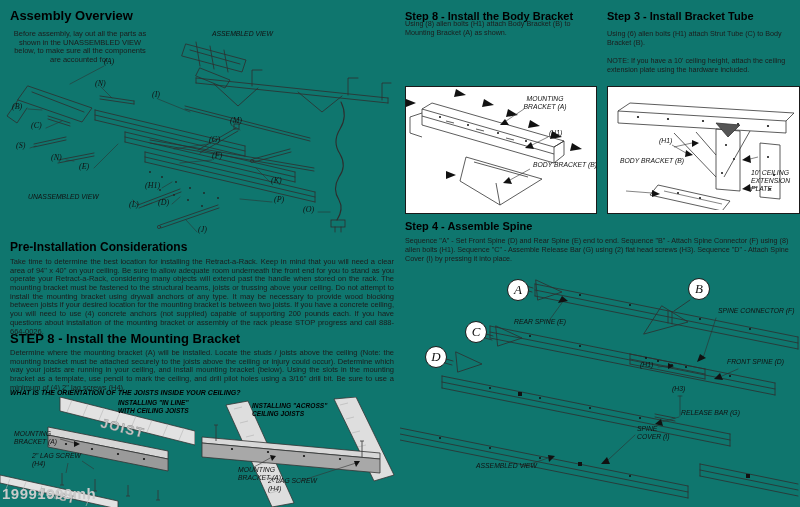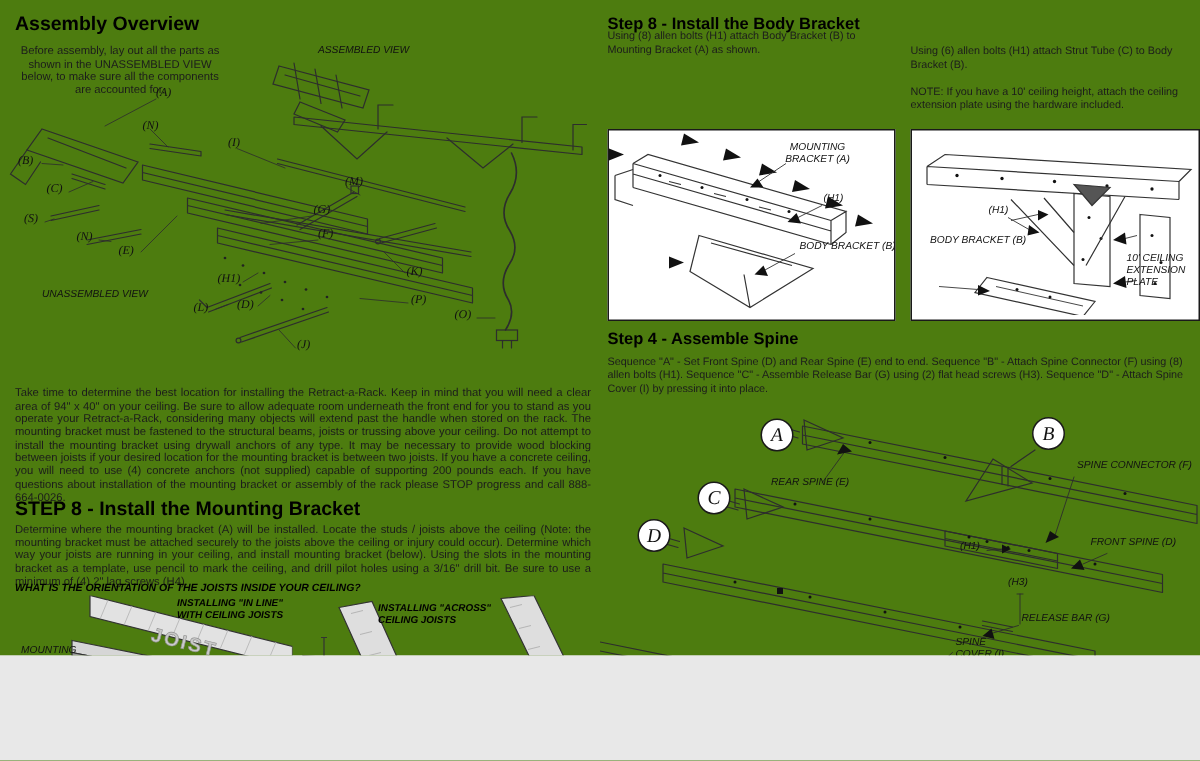--- a/index.html
+++ b/index.html
@@ -1,16 +1,16 @@
 <!DOCTYPE html>
 <html><head>
 <meta charset="utf-8">
 <style>
   html,body{margin:0;padding:0;background:#e8e8e8}
-  #page{position:relative;width:800px;height:437px;background:#4d7c0f;overflow:hidden;
+  #page{position:relative;width:800px;height:507px;background:#0f766e;overflow:hidden;
         font-family:"Liberation Sans",sans-serif;color:#111}
   .t{position:absolute}
   .h1{font-size:13px;font-weight:700;color:#000;white-space:nowrap}
   .h2{font-size:12px;font-weight:700;color:#000;white-space:nowrap}
   .h3{font-size:11px;font-weight:700;color:#000;white-space:nowrap}
   .bd{font-size:7.5px;line-height:1.16;text-align:justify;color:#1c1c1c}
   .bd2{font-size:7.2px;line-height:1.22;color:#1c1c1c}
   .note{}
   .lb{font:italic 6.8px/1.18 "Liberation Sans",sans-serif;color:#111;white-space:nowrap}
   .lb.w{white-space:normal}
@@ -122,20 +122,21 @@
   <div class="t pl" style="left:51px;top:154px">(N)</div>
   <div class="t pl" style="left:79px;top:163px">(E)</div>
   <div class="t pl" style="left:145px;top:182px">(H1)</div>
   <div class="t pl" style="left:129px;top:201px">(L)</div>
   <div class="t pl" style="left:158px;top:199px">(D)</div>
   <div class="t pl" style="left:271px;top:177px">(K)</div>
   <div class="t pl" style="left:274px;top:196px">(P)</div>
   <div class="t pl" style="left:198px;top:226px">(J)</div>
   <div class="t pl" style="left:303px;top:206px">(O)</div>
 
+  <div class="t h2" style="left:10px;top:240px">Pre-Installation Considerations</div>
   <div class="t bd" style="left:10px;top:258px;width:384px">Take time to determine the best location for installing the Retract-a-Rack. Keep in mind that you will need a clear area of 94" x 40" on your ceiling.  Be sure to allow adequate room underneath the front end for you to stand as you operate your Retract-a-Rack, considering many objects will extend past the handle when stored on the rack. The mounting bracket must be fastened to the structural beams, joists or trussing above your ceiling. Do not attempt to install the mounting bracket using drywall anchors of any type. It may be necessary to provide wood blocking between joists if your desired location for the mounting bracket is between two joists. If you have a concrete ceiling, you will need to use (4) concrete anchors (not supplied) capable of supporting 200 pounds each. If you have questions about installation of the mounting bracket or assembly of the rack please STOP progress and call 888-664-0026.</div>
 
   <div class="t h1" style="left:10px;top:331px">STEP 8 - Install the Mounting Bracket</div>
   <div class="t bd" style="left:10px;top:349px;width:384px">Determine where the mounting bracket (A) will be installed. Locate the studs / joists above the ceiling (Note: the mounting bracket must be attached securely to the joists above the ceiling or injury could occur). Determine which way your joists are running in your ceiling, and install mounting bracket (below). Using the slots in the mounting bracket as a template, use pencil to mark the ceiling, and drill pilot holes using a 3/16" drill bit.  Be sure to use a minimum of (4) 2" lag screws (H4).</div>
   <div class="t q" style="left:10px;top:389px">WHAT IS THE ORIENTATION OF THE JOISTS INSIDE YOUR CEILING?</div>
 
   <div class="t" style="left:0;top:397px">
     <svg width="195" height="110" viewBox="0 0 195 110">
       <g stroke="#333" stroke-width="0.8" fill="none">
         <polygon points="60,0 195,34 195,48 60,14" fill="#e2e2e2"></polygon>
@@ -222,20 +223,21 @@
           <polygon points="125,55 119,61 128,62" fill="#111" stroke="none"></polygon>
         <path d="M124,82 L104,93" stroke-width="0.6"></path>
           <polygon points="103,90 97,96 106,97" fill="#111" stroke="none"></polygon>
       </g>
     </svg>
   </div>
   <div class="t lb w ctr" style="left:518px;top:95px;width:54px">MOUNTING BRACKET (A)</div>
   <div class="t lb" style="left:549px;top:129px">(H1)</div>
   <div class="t lb" style="left:533px;top:161px">BODY BRACKET (B)</div>
 
+  <div class="t h3" style="left:607px;top:10px">Step 3 - Install Bracket Tube</div>
   <div class="t bd2" style="left:607px;top:30px;width:186px">Using (6) allen bolts (H1) attach Strut Tube (C) to Body Bracket (B).</div>
   <div class="t bd2 note" style="left:607px;top:57px;width:186px">NOTE:  If you have a 10' ceiling height, attach the ceiling extension plate using the hardware included.</div>
 
   <div class="frame" style="left:607px;top:86px;width:191px;height:126px">
     <svg width="188" height="123" viewBox="0 0 188 123">
       <g stroke="#333" stroke-width="0.8" fill="none">
         <path d="M10,24 L178,34 M10,36 L178,46 M10,24 L10,36 M178,34 L178,46"></path>
         <path d="M10,24 L22,16 L186,26 L178,34"></path>
         <g fill="#111" stroke="none">
           <circle cx="30" cy="30" r="1.1"></circle>

